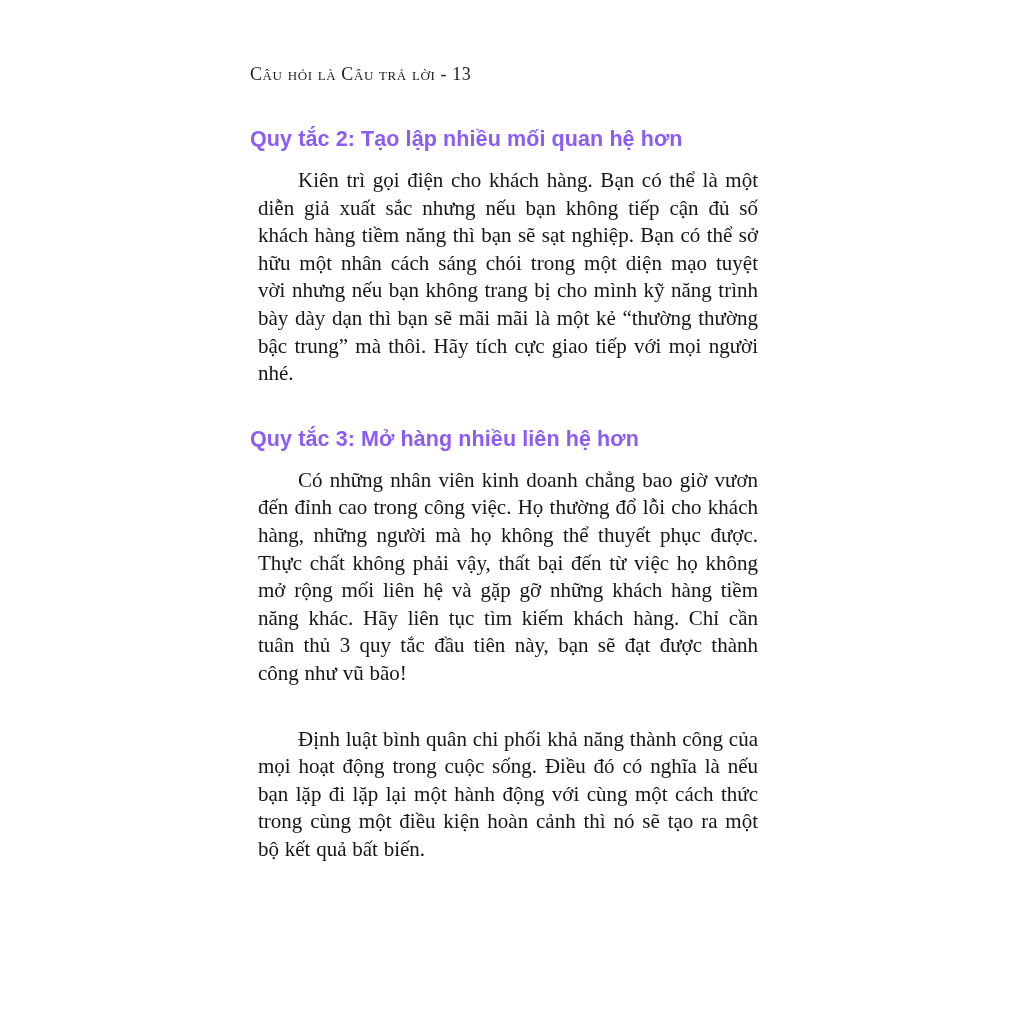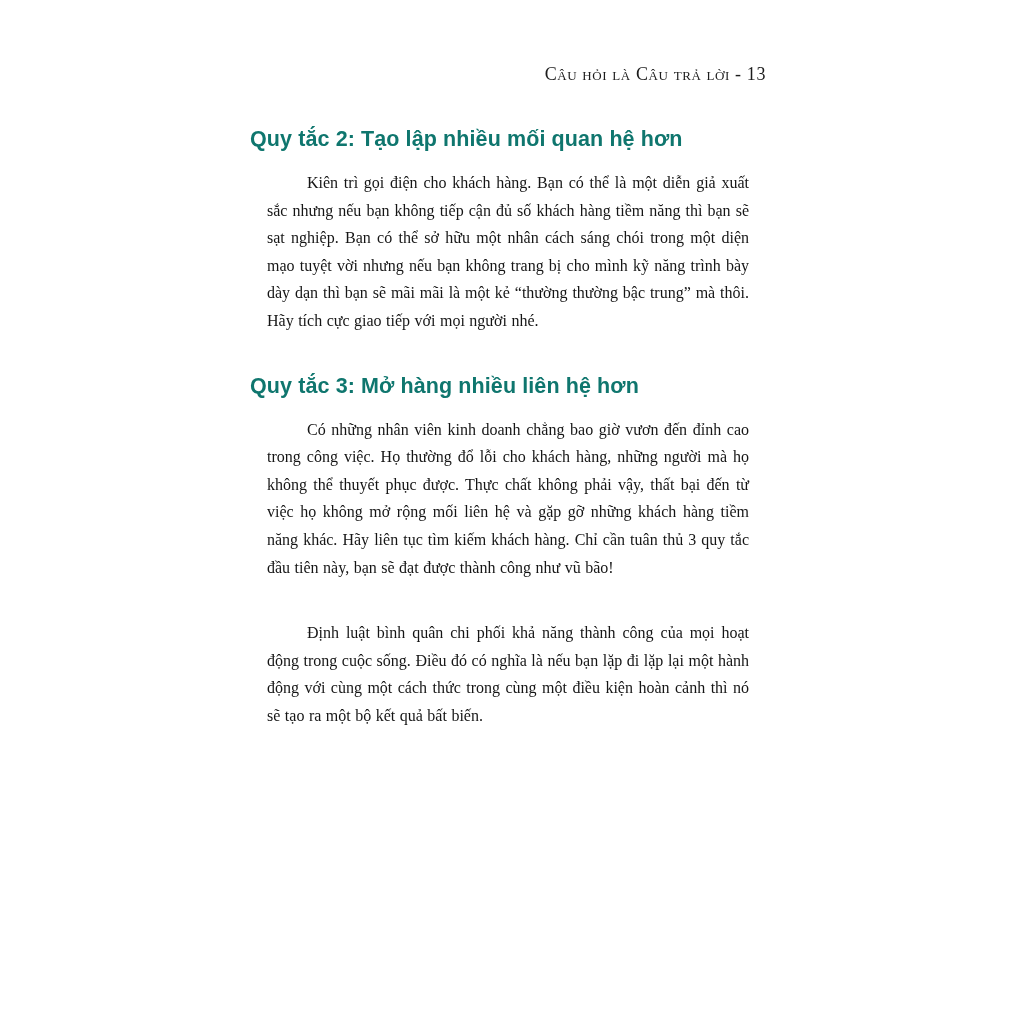--- a/index.html
+++ b/index.html
@@ -19,46 +19,45 @@
       width: 1024px;
       height: 1024px;
       background: #ffffff;
       overflow: hidden;
     }
     .running-header {
       position: absolute;
       top: 64px;
       left: 250px;
       width: 516px;
-      text-align: right;
       font-family: "Liberation Serif", serif;
       font-variant: small-caps;
       font-size: 18px;
       letter-spacing: 0.6px;
       color: #1c1c1c;
     }
     .content {
       position: absolute;
       top: 126px;
       left: 250px;
       width: 516px;
     }
     .section { margin: 0 0 38px 0; }
     .section h2 {
       font-family: "Liberation Sans", sans-serif;
       font-weight: 700;
       font-size: 21.5px;
       line-height: 26px;
       margin: 0 0 15px 0;
-      color: #0f766e;
+      color: #8b5cf6;
       letter-spacing: 0.1px;
     }
     .section p {
-      margin: 17px;
-      font-size: 16px;
+      margin: 8px;
+      font-size: 21px;
       line-height: 27.6px;
       text-align: justify;
       text-indent: 40px;
       color: #151515;
       word-spacing: 0.5px;
     }
   </style>
 </head>
 <body>
 

